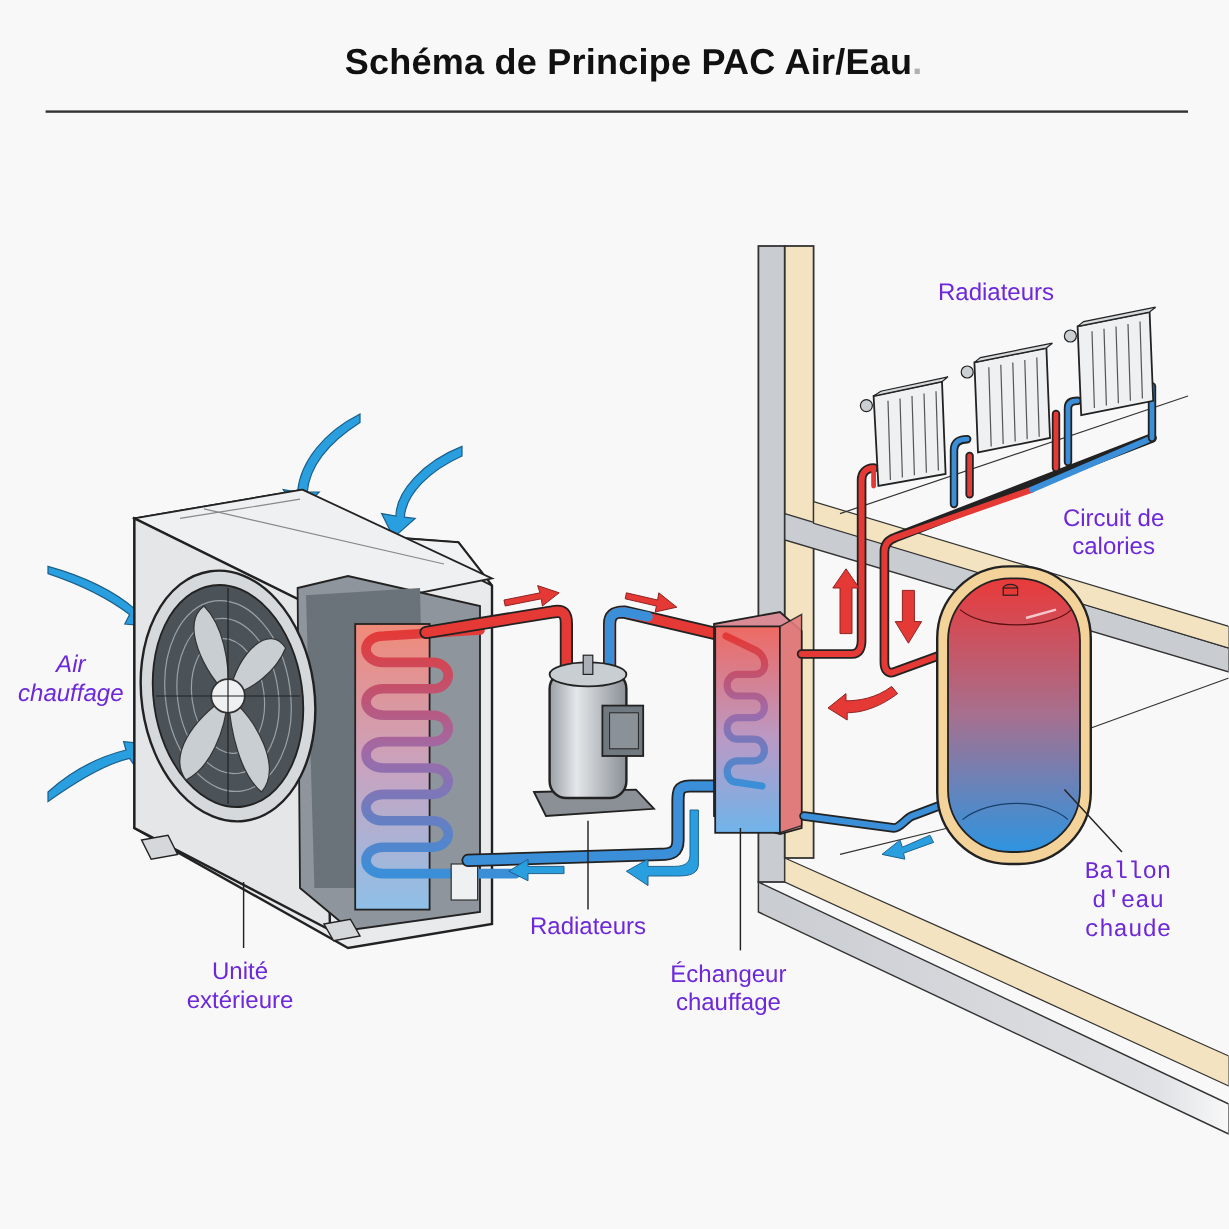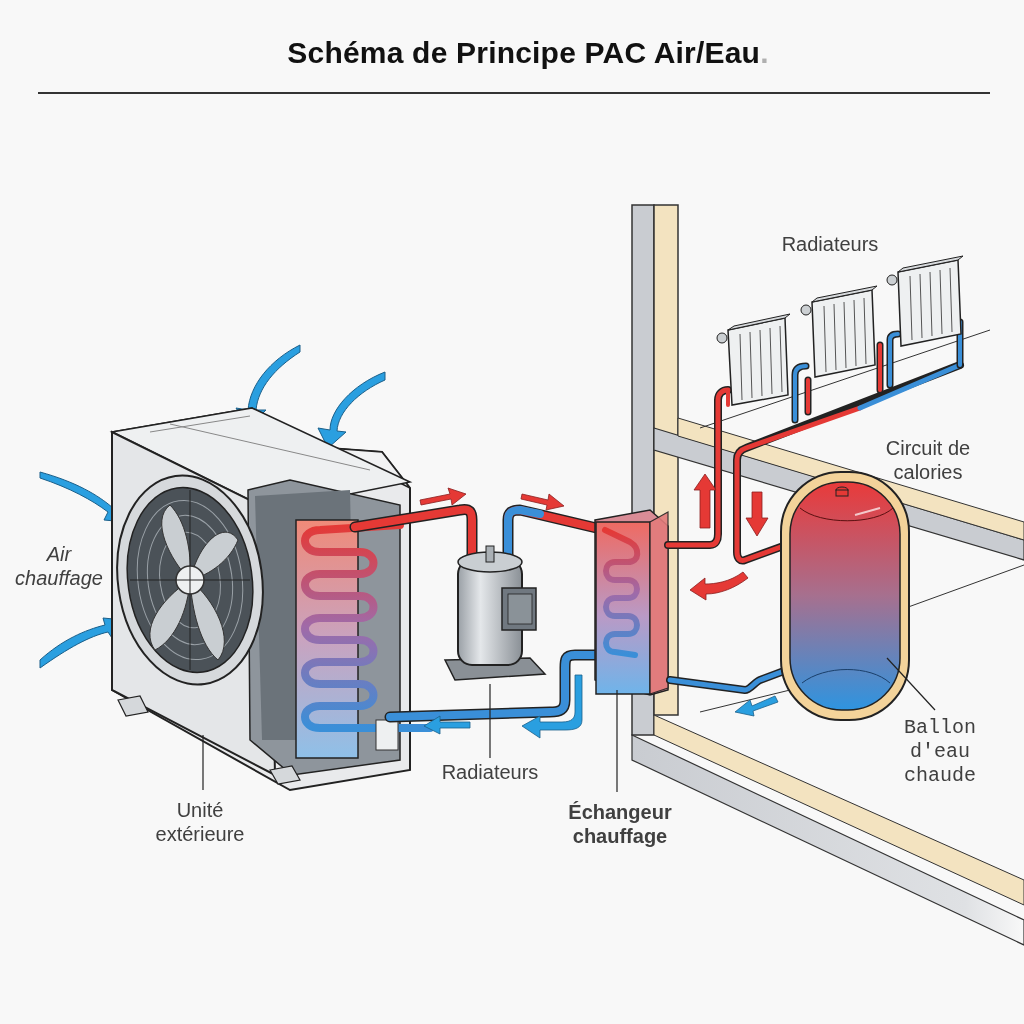--- a/index.html
+++ b/index.html
@@ -1,21 +1,21 @@
 <!DOCTYPE html>
 <html><head>
 <meta charset="utf-8">
 <style>
   html,body{margin:0;padding:0;background:#f8f8f8;}
   body{width:1024px;height:1024px;position:relative;overflow:hidden;font-family:"Liberation Sans",sans-serif;}
   .title{position:absolute;left:16px;top:36px;width:1024px;text-align:center;font-weight:bold;font-size:30px;color:#111;letter-spacing:0.2px;}
   .title .dot{color:#b0b0b0;}
   .rule{position:absolute;left:38px;top:92px;width:952px;height:2px;background:#333;}
   svg.diagram{position:absolute;left:0;top:0;}
-  .lbl{position:absolute;font-size:20px;color:#404040;text-align:center;line-height:24px;}
+  .lbl{position:absolute;font-size:20px;color:#6d28d9;text-align:center;line-height:24px;}
 </style>
 </head>
 <body>
 
 <div class="title"><span>Schéma de Principe PAC Air/Eau</span><span class="dot">.</span></div>
 <div class="rule"></div>
 
 <svg class="diagram" width="1024" height="1024" viewBox="0 0 1024 1024">
   <defs>
     <linearGradient id="coilGrad" x1="0" y1="0" x2="0" y2="1">
@@ -233,28 +233,28 @@
   <div>Air</div>
   <div>chauffage</div>
 </div>
 <div class="lbl" style="left:130px;top:798px;width:140px;">
   <div>Unité</div>
   <div>extérieure</div>
 </div>
 <div class="lbl" style="left:410px;top:760px;width:160px;">
   <div>Radiateurs</div>
 </div>
-<div class="lbl" style="left:555px;top:800px;width:130px;font-weight:bold;">
+<div class="lbl" style="left:542px;top:800px;width:130px;">
   <div>Échangeur</div>
   <div>chauffage</div>
 </div>
 <div class="lbl" style="left:770px;top:232px;width:120px;">
   <div>Radiateurs</div>
 </div>
-<div class="lbl" style="left:868px;top:436px;width:120px;">
+<div class="lbl" style="left:868px;top:420px;width:120px;">
   <div>Circuit de</div>
   <div>calories</div>
 </div>
 <div class="lbl" style="left:885px;top:716px;width:110px;font-family:Liberation Mono, monospace;">
   <div>Ballon</div>
   <div>d'eau</div>
   <div>chaude</div>
 </div>
 
 </body></html>

